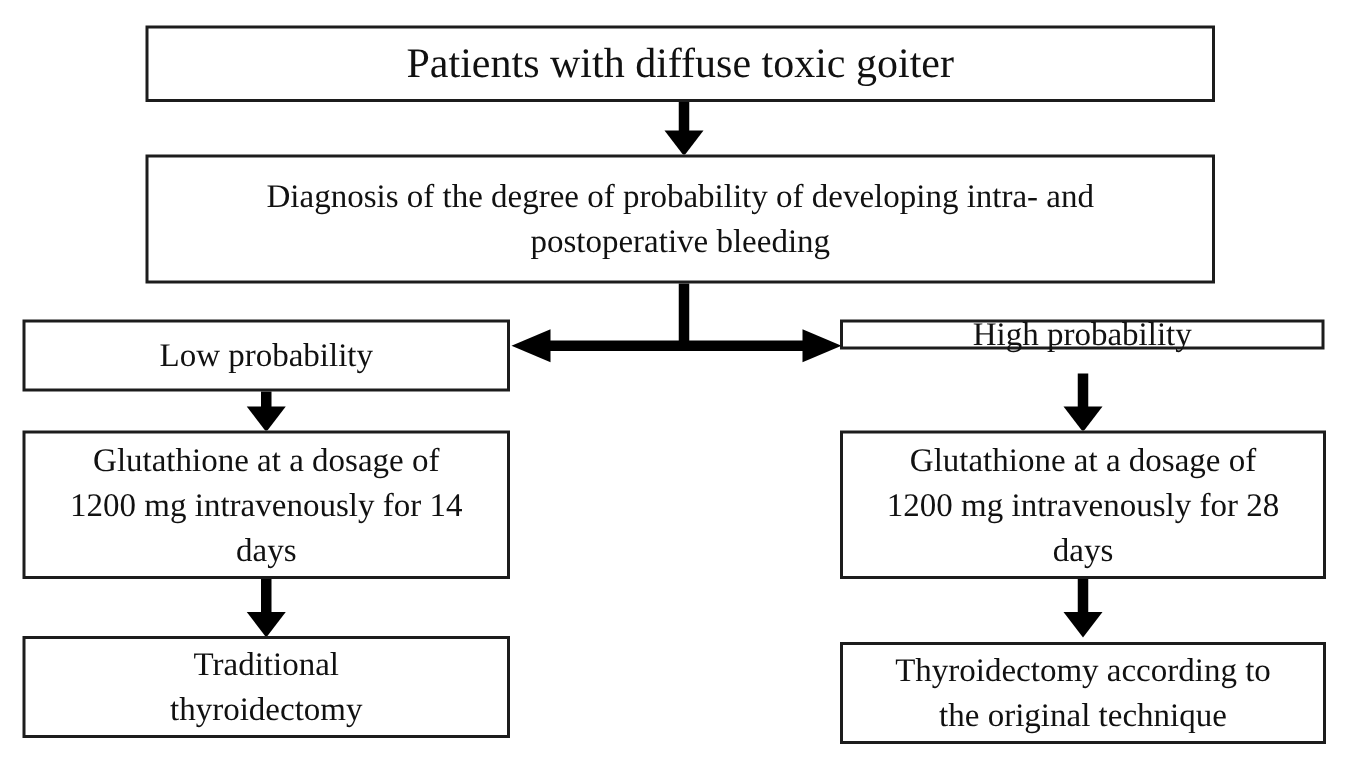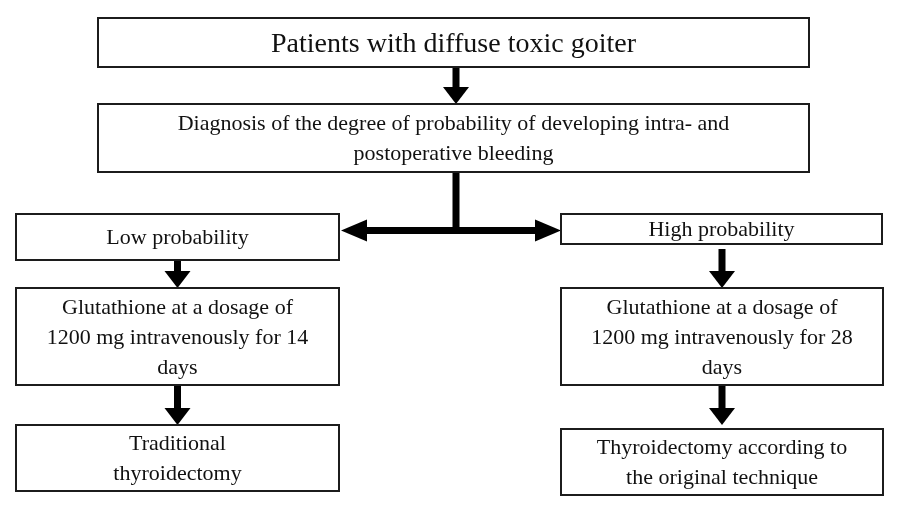--- a/index.html
+++ b/index.html
@@ -14,23 +14,23 @@
   }
   .fc-box{
     position:absolute;box-sizing:border-box;background:var(--bg);
     border:2px solid var(--border);
     display:flex;align-items:center;justify-content:center;
     text-align:center;
   }
   .fc-text{white-space:pre-line;line-height:30px;font-size:22px;}
   .title-text{font-size:28px;line-height:32px;}
   #box-patients  {left:97px; top:17px;  width:713px;height:51px;}
-  #box-diagnosis {left:97px; top:103px; width:713px;height:70px;}
+  #box-diagnosis {left:97px; top:103px; width:713px;height:86px;}
   #box-low       {left:15px; top:213px; width:325px;height:48px;}
-  #box-high      {left:560px;top:213px; width:323px;height:32px;}
+  #box-high      {left:560px;top:213px; width:323px;height:20px;}
   #box-glut-low  {left:15px; top:287px; width:325px;height:99px;}
   #box-glut-high {left:560px;top:287px; width:324px;height:99px;}
   #box-trad      {left:15px; top:424px; width:325px;height:68px;}
   #box-orig      {left:560px;top:428px; width:324px;height:68px;}
   #connectors{position:absolute;left:0;top:0;width:908px;height:511px;}
   #connectors *{fill:var(--arrow);stroke:none;}
 </style>
 </head>
 <body>
 

